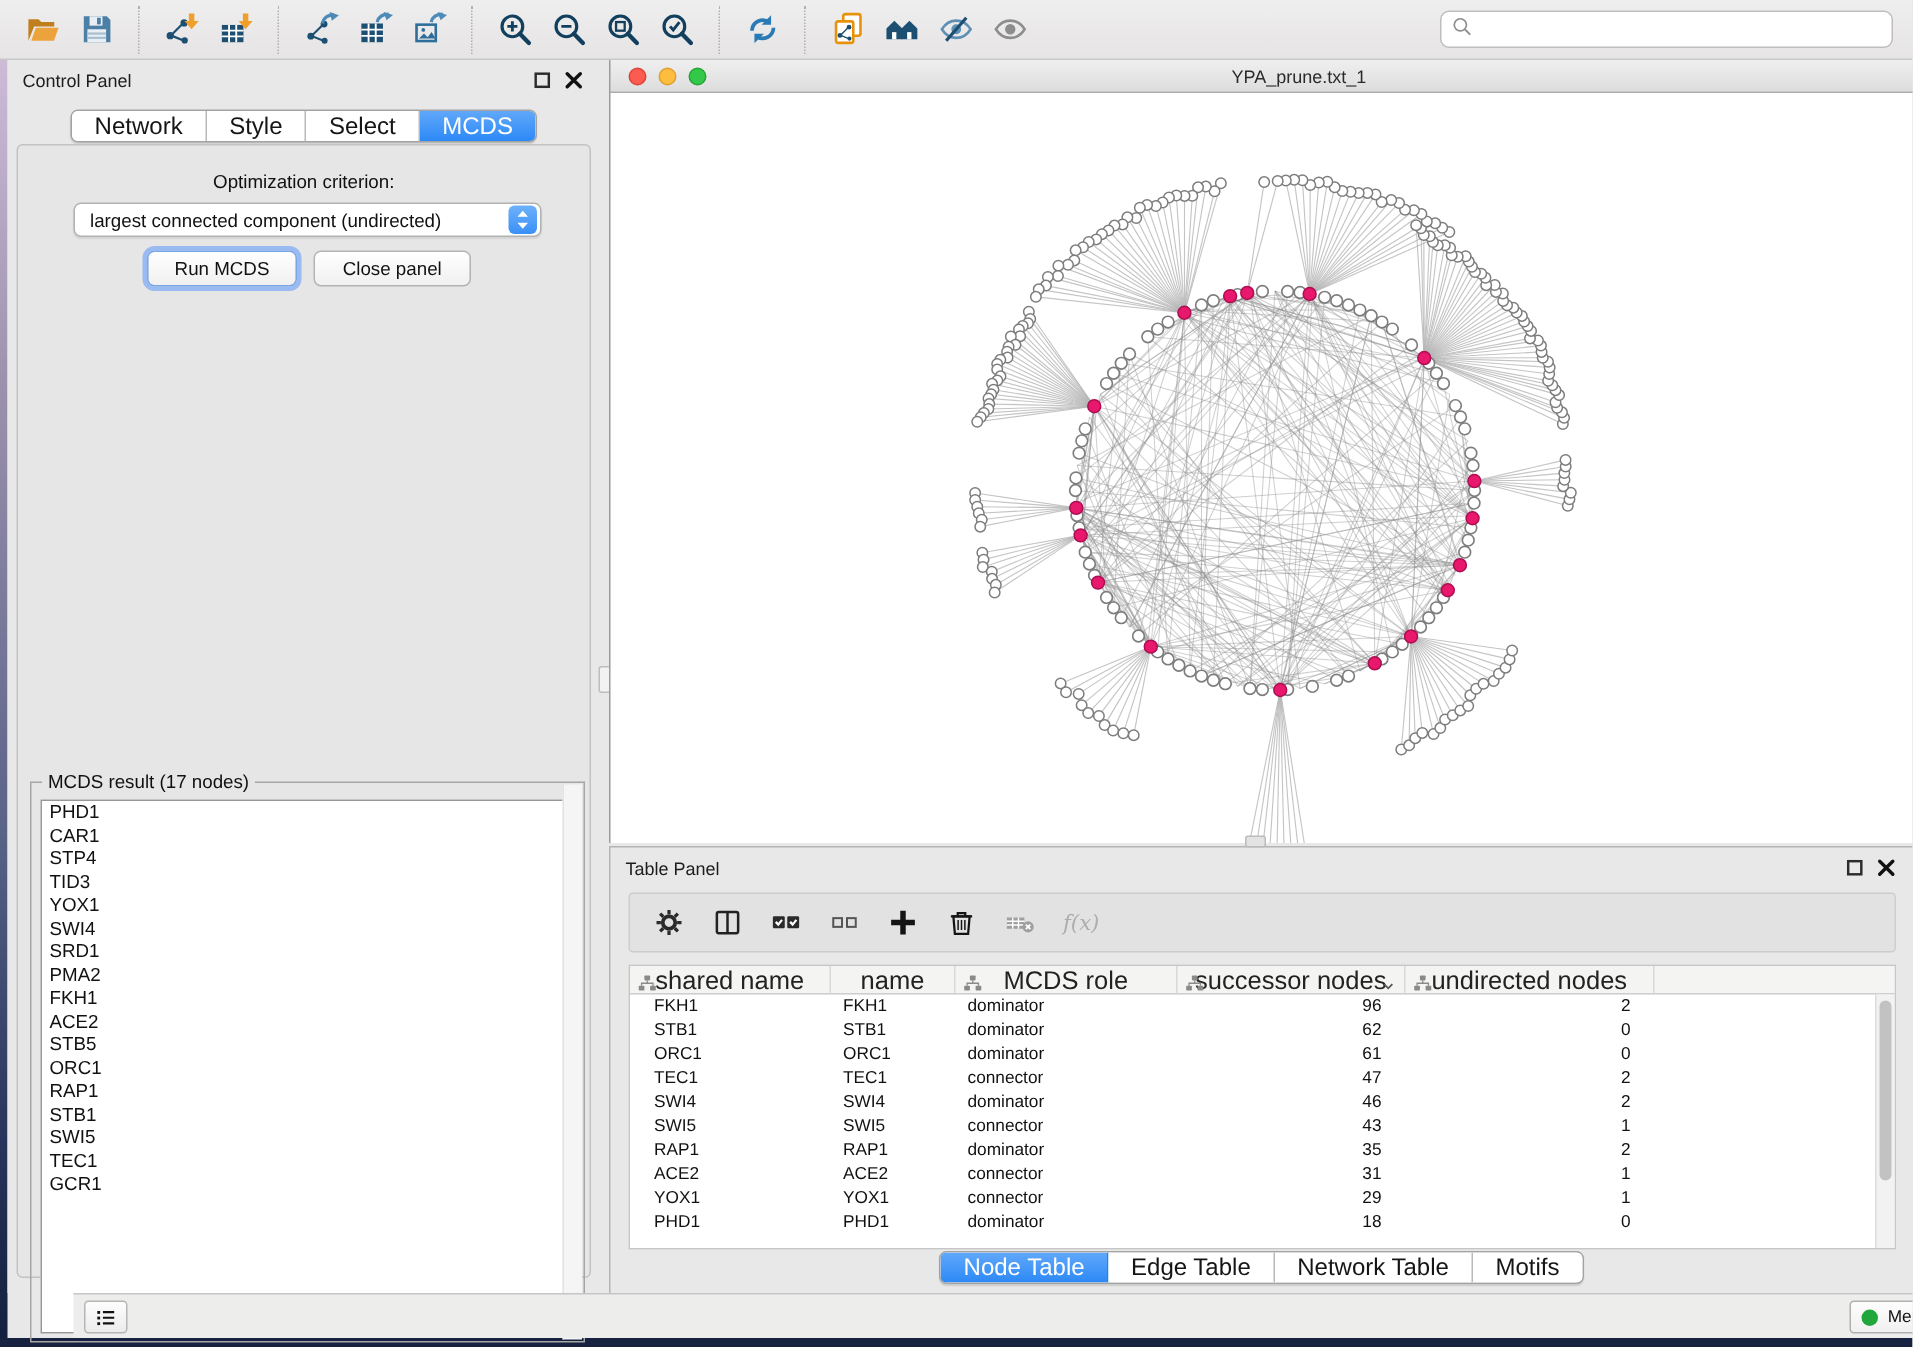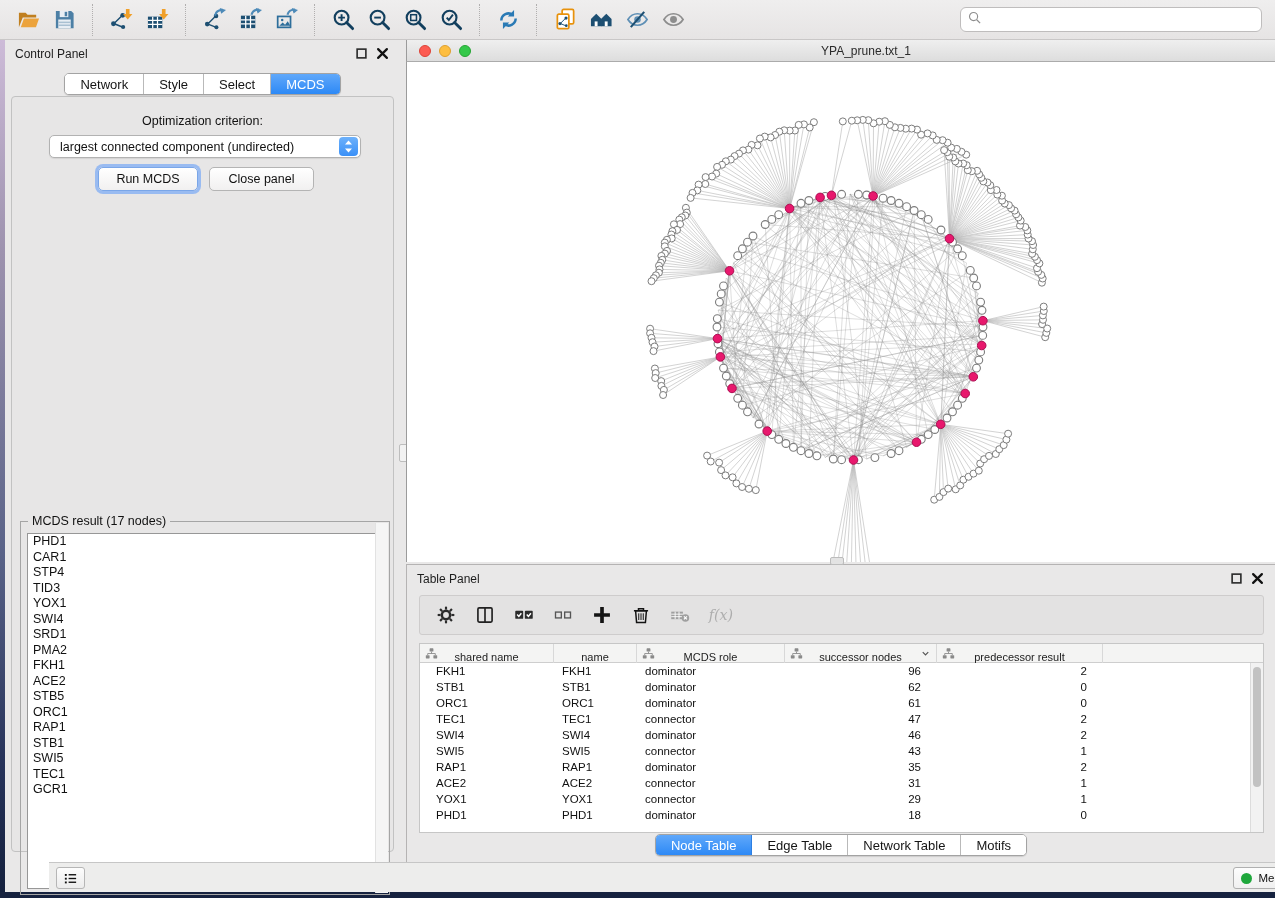--- a/index.html
+++ b/index.html
@@ -29,21 +29,21 @@
   .panel-head { position:absolute; left:0; top:0; right:0; height:26px; }
   .ph-title { position:absolute; left:10px; top:7px; font-size:12px; color:#1d1d1d; }
   .ph-btn { position:absolute; top:6px; width:15px; height:15px; cursor:pointer; }
   .ph-btn svg { width:100%; height:100%; }
 
   
   #control-panel { position:absolute; left:5px; top:40px; width:395px; height:822px; background:#e9e8e8;text-decoration:underline; }
   #cp-tabs { position:absolute; left:0; right:0; top:33px; display:flex; justify-content:center; }
   .seggroup { display:flex; border:1px solid #a3a3a3; border-radius:5px; overflow:hidden; background:#fff;
     box-shadow:0 1px 1px rgba(0,0,0,.12); height:22px; }
-  .seg { padding:0 15px; font-size:13px; line-height:21px; color:#151515; background:#fff;
+  .seg { padding:0 15px; font-size:16px; line-height:21px; color:#151515; background:#fff;
     border-right:1px solid #b9b9b9; cursor:pointer; }
   .seg:last-child { border-right:none; }
   .seg.active { background:linear-gradient(#60a8fa,#2d89f6); color:#fff; border-right-color:#2d7fe2; }
   #cp-content { position:absolute; left:6px; top:56px; width:383px; height:756px; background:#e7e6e6;
     border:1px solid #c2c2c2; border-radius:4px; }
   #opt-label { position:absolute; left:0; right:0; top:17px; text-align:center; font-size:12.5px; color:#111; }
   #criterion-select { position:absolute; left:37px; top:38px; width:312px; height:23px; background:#fff;
     border:1px solid #b2b2b2; border-radius:5px; display:flex; align-items:center; cursor:pointer;
     box-shadow:0 1px 1px rgba(0,0,0,.08); }
   #criterion-select .sel-label { flex:1; font-size:12.5px; color:#111; padding-left:10px; white-space:nowrap; }
@@ -89,22 +89,22 @@
     border-left:1px solid #b5b3b3; border-top:1px solid #b5b3b3; }
   #tp-toolbar { position:absolute; left:12px; top:30px; width:845px; height:40px; background:#e3e2e2;
     border:1px solid #cecccc; border-radius:3px; display:flex; align-items:center; padding-left:14px; }
   .tpi { height:24px; min-width:24px; margin-right:15px; display:flex; align-items:center; justify-content:center; cursor:pointer; }
   .tpi svg { height:20px; }
   .tpi.disabled { cursor:default; }
   #node-table { position:absolute; left:12px; top:78px; width:845px; height:190px; background:#fff;
     border:1px solid #c6c6c6; }
   #nt-header { position:absolute; left:0; top:0; right:0; height:19px; display:flex;
     background:#f4f4f3; border-bottom:1px solid #cecece; }
-  .th { position:relative; height:19px; border-right:1px solid #d8d8d8; font-size:11px; color:#222;
-    display:flex; align-items:flex-end; justify-content:center; cursor:pointer; }
+  .th { position:relative; height:19px; border-right:1px solid #d8d8d8; font-size:17px; color:#222;
+    display:flex; align-items:flex-start; justify-content:center; cursor:pointer; }
   .th .colicon { position:absolute; left:5px; top:3px; width:13px; height:13px; }
   .th .colicon svg { width:13px; height:13px; }
   .th .sort { position:absolute; right:5px; top:4px; width:11px; height:11px; }
   .th .sort svg { width:11px; height:11px; }
   #nt-body { position:absolute; left:0; top:19px; right:0; bottom:0; overflow:hidden; }
   .trow { display:flex; height:16px; cursor:default; }
   .td { font-size:11.5px; line-height:16px; color:#111; white-space:nowrap; overflow:hidden; }
   .td.left { padding-left:16px; text-align:left; }
   .td.left2 { padding-left:8px; text-align:left; }
   .td.right { padding-right:16px; text-align:right; }
@@ -1227,21 +1227,21 @@
           </div>
           <div class="th" style="width: 166px;">
             <span class="colicon"><svg viewBox="0 0 24 24">
                 <g fill="#8a8a8a">
                   <rect x="8.5" y="2.5" width="7" height="6" rx="1"></rect>
                   <rect x="1.5" y="15" width="7" height="6" rx="1"></rect>
                   <rect x="15.5" y="15" width="7" height="6" rx="1"></rect>
                 </g>
                 <path d="M12 8.5v3.5M5 15v-3h14v3" fill="none" stroke="#8a8a8a" stroke-width="1.6"></path>
               </svg></span>
-            <span>predecessor result</span>
+            <span>undirected nodes</span>
           </div>
         </div>
       <div id="nt-body">
           <div class="trow">
             <div class="td left" style="width: 134px;">FKH1</div>
             <div class="td left2" style="width: 83px;">FKH1</div>
             <div class="td left2" style="width: 148px;">dominator</div>
             <div class="td right" style="width: 152px;">96</div>
             <div class="td right" style="width: 166px;">2</div>
           </div>

